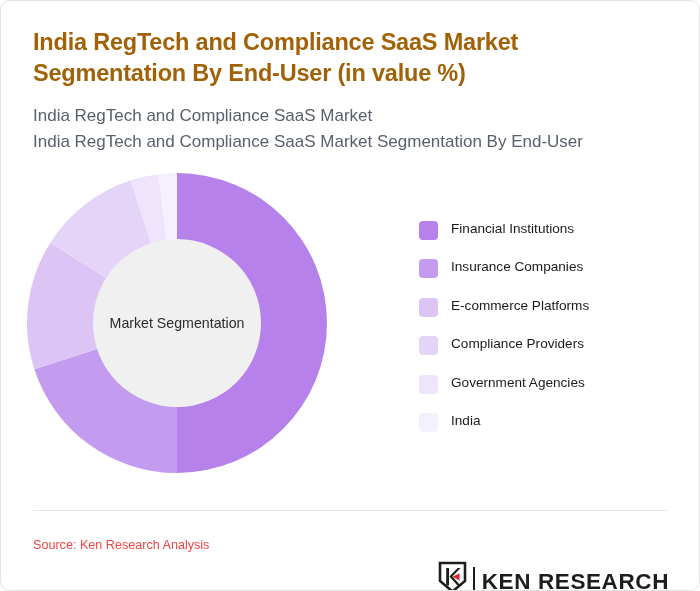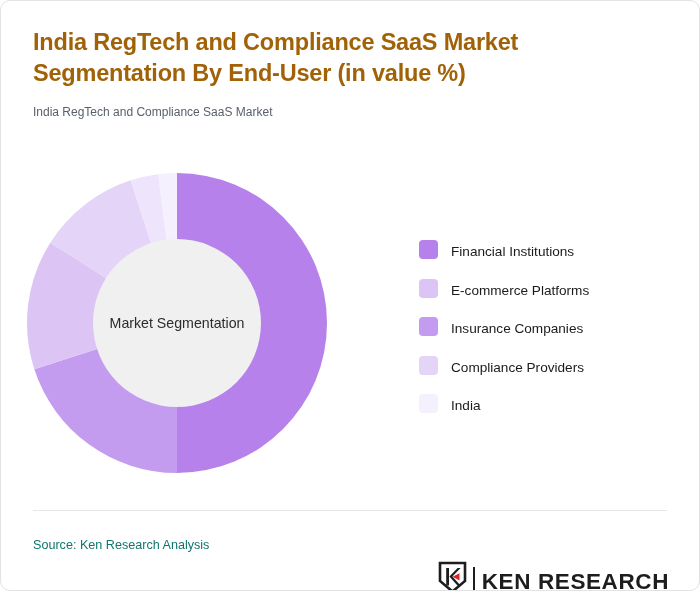--- a/index.html
+++ b/index.html
@@ -34,21 +34,21 @@
     font-weight: bold;
     color: #a16207;
     line-height: 1.32;
     letter-spacing: -0.2px;
     margin: 0;
   }
   .subtitles {
     margin-top: 14px;
   }
   .subtitle {
-    font-size: 12px;
+    font-size: 17px;
     color: #59606b;
     line-height: 1.55;
   }
 
   
   .plot {
     position: absolute;
     left: 0;
     top: 165px;
     width: 700px;
@@ -73,21 +73,21 @@
 
   
   .legend {
     position: absolute;
     left: 418px;
     top: 55px;
     width: 255px;
   }
   .legend-item {
     display: flex;
-    align-items: flex-end;
+    align-items: flex-start;
     height: 38.4px;
   }
   .legend-swatch {
     width: 19px;
     height: 19px;
     border-radius: 4px;
     flex: 0 0 auto;
   }
   .legend-label {
     margin-left: 13px;
@@ -103,21 +103,21 @@
     right: 32px;
     top: 509px;
     height: 1px;
     background: #e6e6e6;
   }
   .source {
     position: absolute;
     left: 32px;
     top: 537px;
     font-size: 12.6px;
-    color: #0f766e;
+    color: #ef4444;
   }
   .brand {
     position: absolute;
     right: 30px;
     top: 524px;
     display: flex;
     align-items: flex-end;
     height: 34px;
     margin-top: 34px;
   }
@@ -141,20 +141,21 @@
 </style>
 </head>
 <body>
 
 <div id="card">
 
   <div class="header">
     <h1 class="chart-title">India RegTech and Compliance SaaS Market Segmentation By End-User (in value %)</h1>
     <div class="subtitles">
       <div class="subtitle">India RegTech and Compliance SaaS Market</div>
+      <div class="subtitle">India RegTech and Compliance SaaS Market Segmentation By End-User</div>
     </div>
   </div>
 
   <div class="plot">
 
     <div class="donut-wrap">
       <svg class="donut-svg" width="300" height="305" viewBox="0 0 300 305">
         <g id="donut-slices">
             <path d="M 150 157 L 150 7 A 150 150 0 0 1 150 307 Z" fill="#b681ea"></path>
             <path d="M 150 157 L 150 307 A 150 150 0 0 1 7.341522555726982 203.35254915624213 Z" fill="#c49cef"></path>
@@ -167,30 +168,34 @@
         <text class="center-label" x="150" y="162" text-anchor="middle">Market Segmentation</text>
       </svg>
     </div>
 
     <div class="legend" id="legend">
         <div class="legend-item">
           <span class="legend-swatch" style="background: rgb(182, 129, 234);"></span>
           <span class="legend-label">Financial Institutions</span>
         </div>
         <div class="legend-item">
+          <span class="legend-swatch" style="background: rgb(196, 156, 239);"></span>
+          <span class="legend-label">Insurance Companies</span>
+        </div>
+        <div class="legend-item">
           <span class="legend-swatch" style="background: rgb(220, 197, 245);"></span>
           <span class="legend-label">E-commerce Platforms</span>
         </div>
         <div class="legend-item">
-          <span class="legend-swatch" style="background: rgb(196, 156, 239);"></span>
-          <span class="legend-label">Insurance Companies</span>
-        </div>
-        <div class="legend-item">
           <span class="legend-swatch" style="background: rgb(228, 212, 247);"></span>
           <span class="legend-label">Compliance Providers</span>
+        </div>
+        <div class="legend-item">
+          <span class="legend-swatch" style="background: rgb(238, 228, 251);"></span>
+          <span class="legend-label">Government Agencies</span>
         </div>
         <div class="legend-item">
           <span class="legend-swatch" style="background: rgb(245, 240, 253);"></span>
           <span class="legend-label">India</span>
         </div>
       </div>
   </div>
 
   <div class="divider"></div>
   <div class="source">Source: Ken Research Analysis</div>

